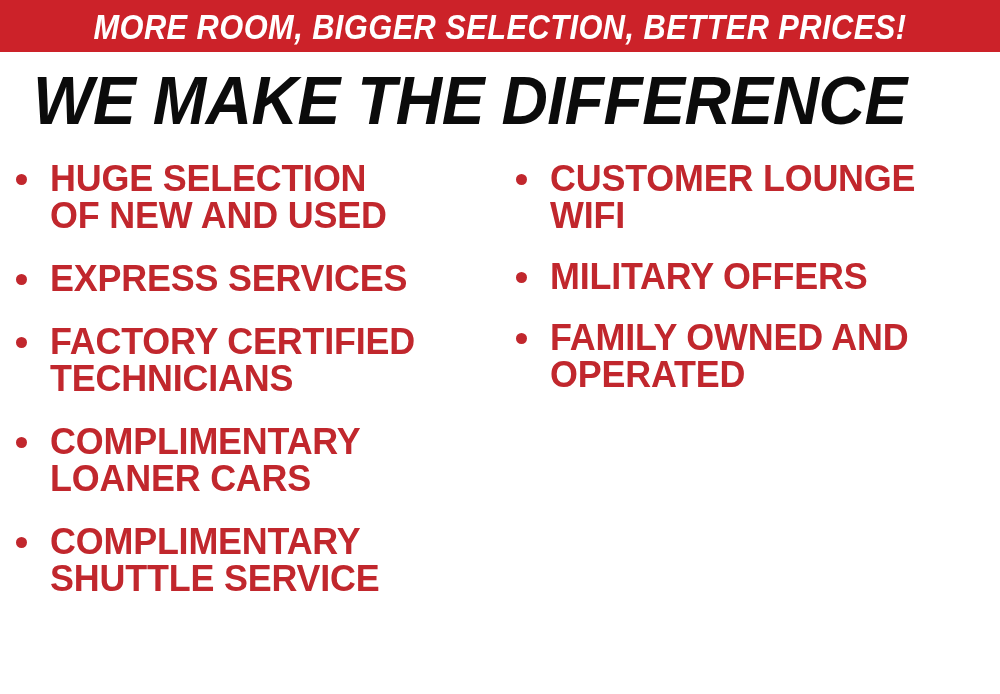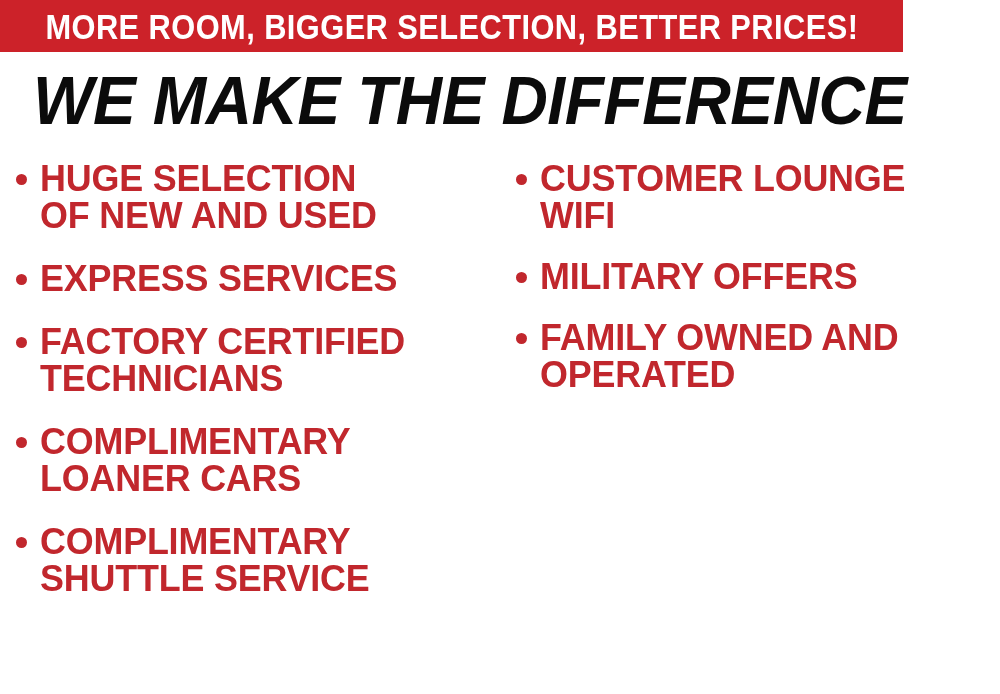--- a/index.html
+++ b/index.html
@@ -18,26 +18,27 @@
     width: 1000px;
     height: 694px;
     background: #ffffff;
   }
 
   
   .banner {
     position: absolute;
     left: 0;
     top: 0;
-    width: 903px;
+    width: 1000px;
     height: 52px;
     background: #cc2229;
     display: flex;
     align-items: center;
     justify-content: center;
+    font-style: italic;
   }
   .banner-text {
     color: #ffffff;
     font-family: "Liberation Sans", sans-serif;
     font-weight: bold;
     font-size: 35px;
     line-height: 35px;
     letter-spacing: 0.5px;
     transform: scaleX(0.88);
     transform-origin: center center;
@@ -78,20 +79,21 @@
     position: absolute;
     top: 0;
   }
   .col-left  { left: 16px;  width: 478px; }
   .col-right { left: 516px; width: 470px; }
 
   .bullet {
     display: flex;
     align-items: flex-start;
     margin-bottom: 26px;
+    gap: 10px;
   }
   .col-right .bullet { margin-bottom: 24px; }
 
   .dot {
     flex: 0 0 auto;
     width: 11px;
     height: 11px;
     border-radius: 50%;
     background: #c1272d;
     margin-top: 14px;

